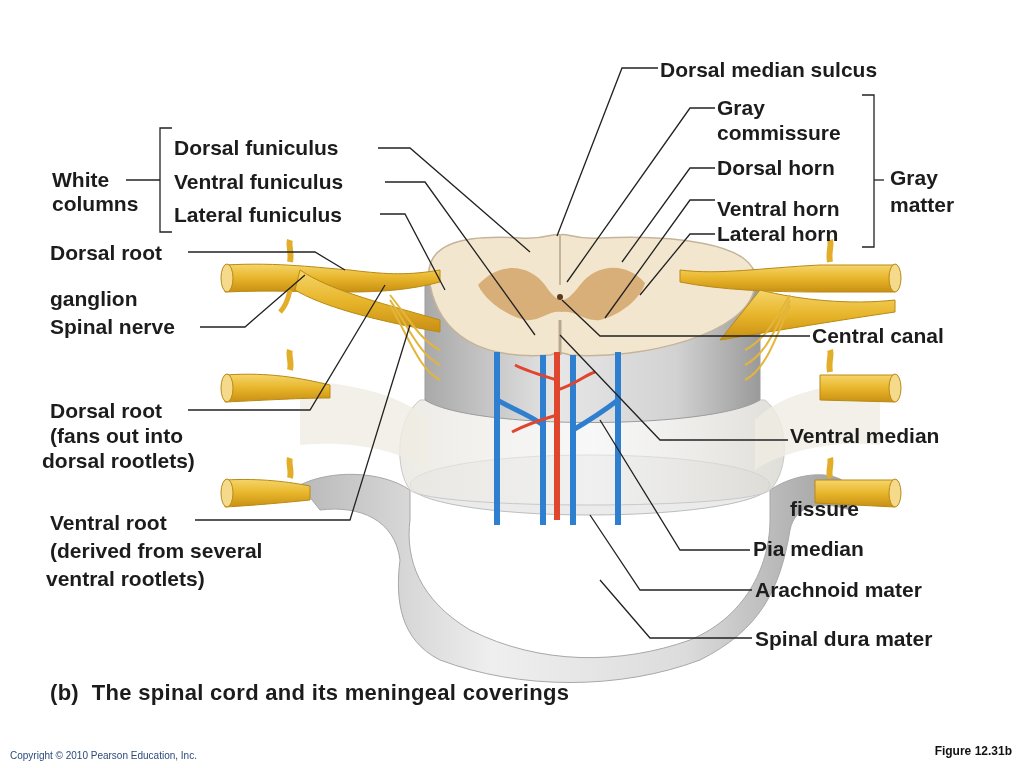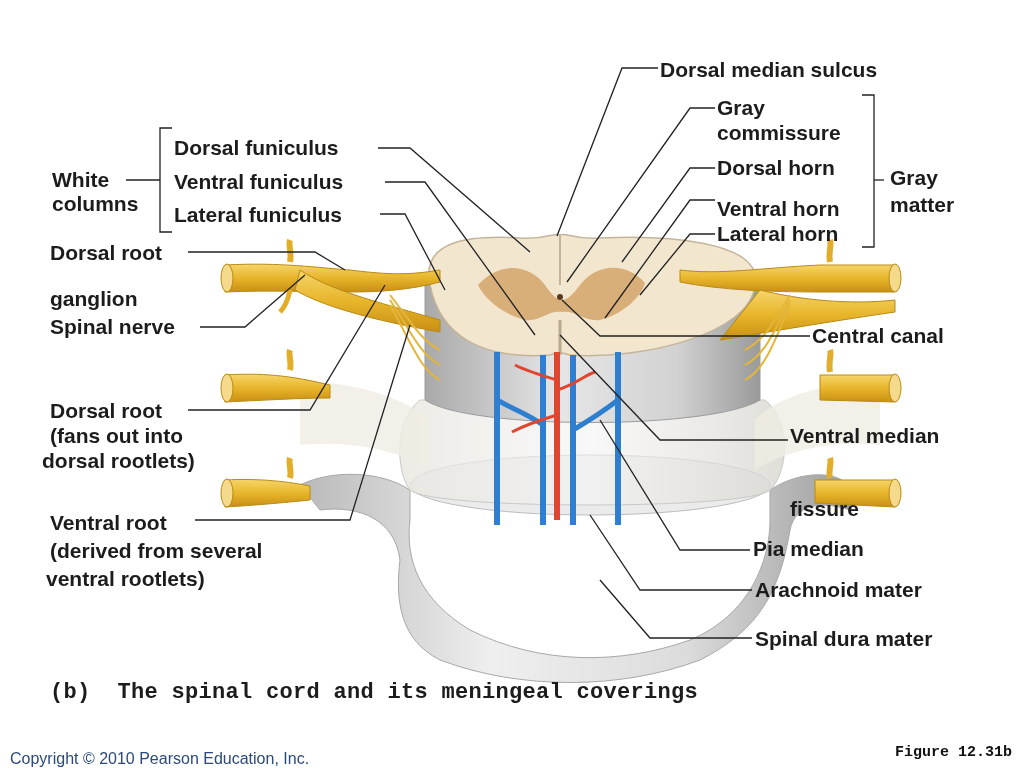--- a/index.html
+++ b/index.html
@@ -1,26 +1,26 @@
 <!DOCTYPE html>
 <html><head>
 <meta charset="utf-8">
 <style>
   html, body { margin: 0; padding: 0; background: #ffffff; }
   body { width: 1024px; height: 768px; position: relative; overflow: hidden;
          font-family: "Liberation Sans", sans-serif; color: #1a1a1a; }
   #art { position: absolute; left: 0; top: 0; width: 1024px; height: 768px; }
   .lbl { position: absolute; font-family: "Liberation Sans", sans-serif; font-weight: bold;
          font-size: 21px; line-height: 25px; color: #1c1c1c; white-space: nowrap; }
-  .caption { position: absolute; left: 50px; top: 680px; font-family: Liberation Mono, monospace;
+  .caption { position: absolute; left: 50px; top: 680px; font-family: Liberation Sans, sans-serif;
              font-weight: bold; font-size: 22px; color: #1c1c1c; letter-spacing: 0.3px; white-space: pre; }
-  .copyright { position: absolute; left: 10px; top: 750px; font-size: 16px; color: #2b4a7a;
+  .copyright { position: absolute; left: 10px; top: 750px; font-size: 10px; color: #2b4a7a;
                font-family: "Liberation Sans", sans-serif; }
-  .figno { position: absolute; right: 12px; top: 744px; font-size: 15px; font-weight: bold; color: #111;
-           font-family: Liberation Mono, monospace; }
+  .figno { position: absolute; right: 12px; top: 744px; font-size: 12px; font-weight: bold; color: #111;
+           font-family: Liberation Sans, sans-serif; }
 </style>
 </head>
 <body>
 
 <svg id="art" viewBox="0 0 1024 768" xmlns="http://www.w3.org/2000/svg">
   <defs>
     <linearGradient id="gDura" x1="0" x2="1" y1="0" y2="0">
       <stop offset="0" stop-color="#b9b9b9"></stop>
       <stop offset="0.35" stop-color="#efefef"></stop>
       <stop offset="0.7" stop-color="#dcdcdc"></stop>

